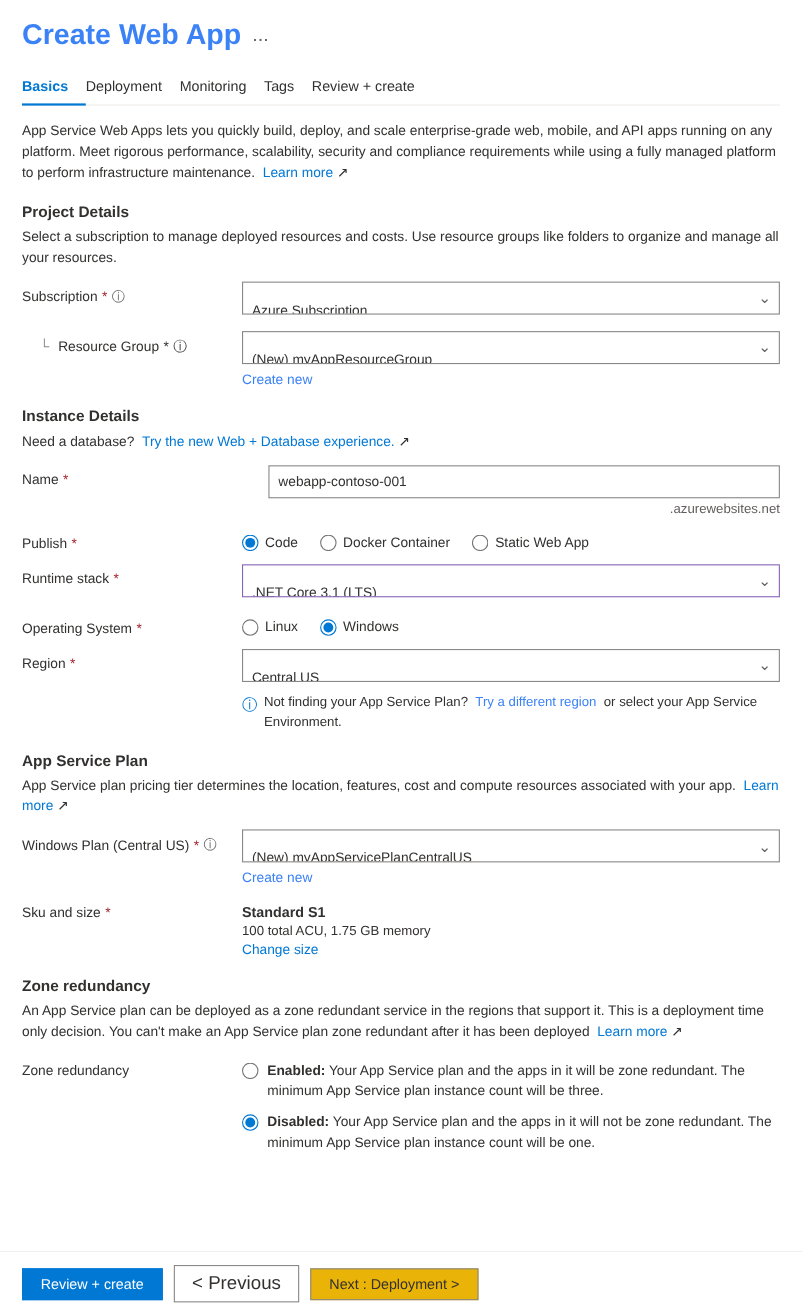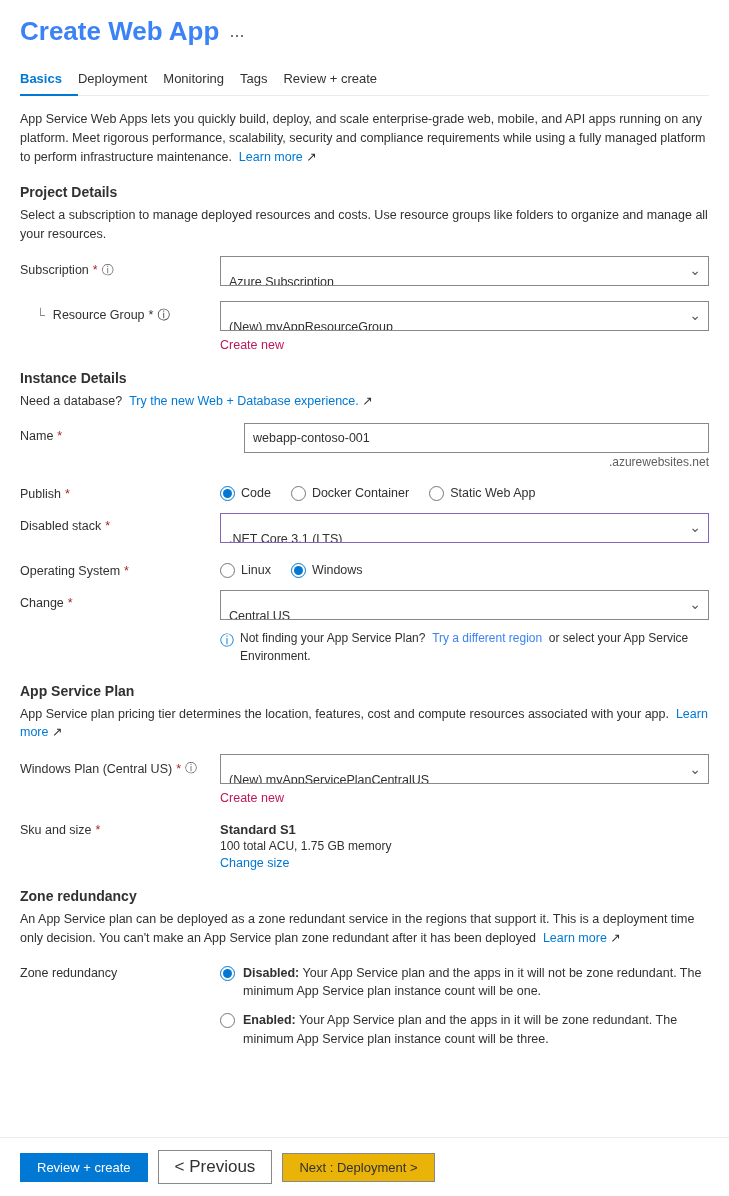--- a/index.html
+++ b/index.html
@@ -143,21 +143,21 @@
       content: '⌄';
       position: absolute;
       right: 8px;
       top: 50%;
       transform: translateY(-60%);
       pointer-events: none;
       font-size: 14px;
       color: #605e5c;
     }
     .create-new-link {
-      color: #be185d;
+      color: #3b82f6;
       font-size: 12.5px;
       text-decoration: none;
       cursor: pointer;
       display: inline-block;
       margin-top: 4px;
     }
     
     .text-input-wrap {
       position: relative;
       width: 100%;
@@ -401,21 +401,21 @@
           <label class="radio-option">
             <input type="radio" name="publish" style="">
             <span>Static Web App</span>
           </label>
         </div>
       </div>
     </div>
 
     <div class="form-row">
       <div class="form-label">
-        <span>Disabled stack</span>
+        <span>Runtime stack</span>
         <span class="required">*</span>
       </div>
       <div class="form-control-wrap">
         <div class="dropdown-wrap">
           <select class="dropdown" style="border-color: #8764b8;">
             <option>.NET Core 3.1 (LTS)</option>
           </select>
         </div>
       </div>
     </div>
@@ -434,21 +434,21 @@
           <label class="radio-option">
             <input type="radio" name="os" checked="" style="">
             <span>Windows</span>
           </label>
         </div>
       </div>
     </div>
 
     <div class="form-row">
       <div class="form-label">
-        <span>Change</span>
+        <span>Region</span>
         <span class="required">*</span>
       </div>
       <div class="form-control-wrap">
         <div class="dropdown-wrap">
           <select class="dropdown">
             <option>Central US</option>
           </select>
         </div>
         <div class="info-box">
           <span class="info-icon-blue">ⓘ</span>
@@ -503,33 +503,33 @@
       &nbsp;<a href="#" class="instance-link">Learn more</a> ↗
     </p>
 
     <div class="form-row">
       <div class="form-label">
         <span>Zone redundancy</span>
       </div>
       <div class="form-control-wrap">
         <div class="radio-stacked">
           <label class="radio-stacked-option">
+            <input type="radio" name="zone" style="">
+            <span class="radio-stacked-label">
+              <strong>Enabled:</strong>
+              <span>Your App Service plan and the apps in it will be zone redundant. The minimum App Service plan instance count will be three.</span>
+            </span>
+          </label>
+          <label class="radio-stacked-option">
             <input type="radio" name="zone" checked="" style="">
             <span class="radio-stacked-label">
               <strong>Disabled:</strong>
               <span>Your App Service plan and the apps in it will not be zone redundant. The minimum App Service plan instance count will be one.</span>
             </span>
           </label>
-          <label class="radio-stacked-option">
-            <input type="radio" name="zone" style="">
-            <span class="radio-stacked-label">
-              <strong>Enabled:</strong>
-              <span>Your App Service plan and the apps in it will be zone redundant. The minimum App Service plan instance count will be three.</span>
-            </span>
-          </label>
         </div>
       </div>
     </div>
 
   </div>
 </div>
 
 <div class="footer">
   <button class="btn-primary">Review + create</button>
   <button class="btn-secondary">&lt; Previous</button>

